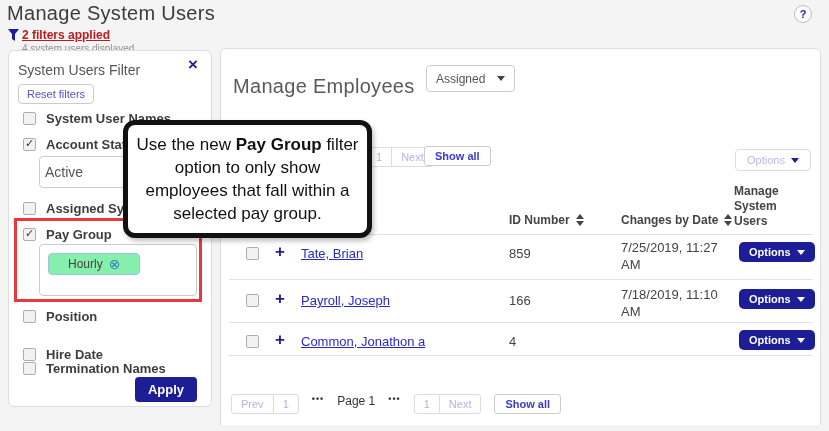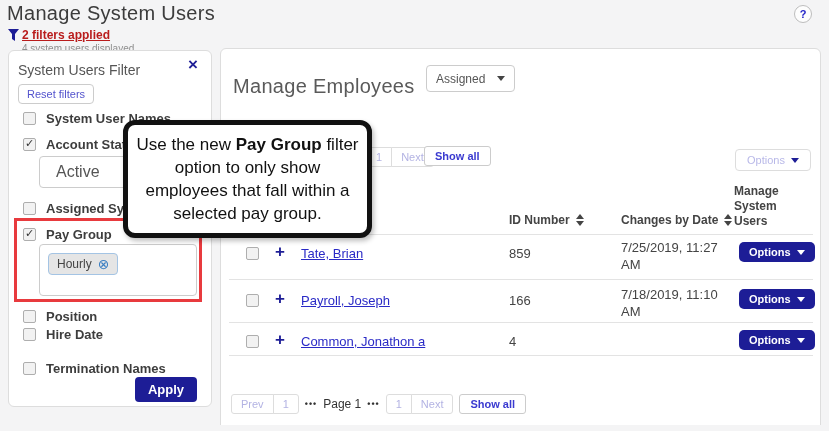--- a/index.html
+++ b/index.html
@@ -24,25 +24,25 @@
   
   .fp-title{position:absolute;left:9px;top:11px;font-size:14px;color:#555}
   .fp-close{position:absolute;right:13px;top:5px;font-size:17px;font-weight:bold;color:#1d1d96;cursor:pointer;line-height:1}
   .reset-btn{position:absolute;left:9px;top:33px;border:1px solid #ccc;border-radius:4px;background:#fff;
     padding:3px 8px;font-size:11px;color:#5353cd;cursor:pointer}
   .cbrow{position:absolute;left:14px;display:flex;align-items:center;gap:10px;cursor:pointer}
   .cb{width:13px;height:13px;border:1px solid #aeaeae;border-radius:2px;background:#f2f2f2;position:relative;flex:none}
   .cb.checked::after{content:"✓";position:absolute;left:1px;top:-2px;font-size:11px;font-weight:bold;color:#333}
   .cblabel{font-size:13px;font-weight:bold;color:#3d3d3d;white-space:nowrap}
   .select-box{position:absolute;left:30px;top:105px;width:157px;height:32px;border:1px solid #ccc;border-radius:4px;
-    background:#fff;font-size:16px;color:#555;line-height:30px;padding-left:16px;cursor:pointer}
+    background:#fff;font-size:14px;color:#555;line-height:30px;padding-left:5px;cursor:pointer}
   .redbox{position:absolute;left:5px;top:167px;width:188px;height:84px;border:3px solid #e83a3e;z-index:3;pointer-events:none}
   .tagbox{position:absolute;left:30px;top:193px;width:158px;height:52px;border:1px solid #ccc;border-radius:4px;background:#fff}
-  .tag{position:absolute;left:8px;top:8px;display:flex;align-items:center;gap:6px;background:#e5e5e5;
-    border:1px solid #a4c4e4;border-radius:4px;padding:3px 8px;font-size:12px;color:#444}
+  .tag{position:absolute;left:8px;top:8px;display:flex;align-items:center;gap:6px;background:#86efac;
+    border:1px solid #a4c4e4;border-radius:4px;padding:3px 19px;font-size:12px;color:#444}
   .tag-x{color:#3a7ec2;font-size:14px;line-height:1;cursor:pointer}
   .apply-btn{position:absolute;right:14px;top:326px;background:#1d1d96;color:#fff;border:none;border-radius:4px;
     padding:5px 13px;font-size:13px;font-weight:bold;cursor:pointer}
 
   
   .me-title{position:absolute;left:12px;top:26px;font-size:20px;font-weight:400;color:#5a5a5a;letter-spacing:.3px}
   .view-dd{position:absolute;left:205px;top:16px;width:89px;height:27px;border:1px solid #ccc;border-radius:4px;
     background:#fff;display:flex;align-items:center;justify-content:space-between;padding:0 9px;
     font-size:12px;color:#555;cursor:pointer}
   .caret{width:0;height:0;border-left:4px solid transparent;border-right:4px solid transparent;border-top:5px solid #444}
@@ -68,21 +68,21 @@
   .divider{position:absolute;left:8px;width:584px;height:1px;background:#e3e3e3}
 
   .row-cb{position:absolute;left:25px;cursor:pointer}
   .plus{position:absolute;left:54px;font-size:17px;font-weight:bold;color:#1d1d96;line-height:1;cursor:pointer}
   .name-link{position:absolute;left:80px;font-size:13px;color:#2a2ac6;text-decoration:underline;cursor:pointer;white-space:nowrap}
   .cell-id{position:absolute;left:288px;font-size:13px;color:#444}
   .cell-date{position:absolute;left:400px;width:112px;font-size:13px;color:#444;line-height:17px}
   .opt-btn{position:absolute;left:518px;display:flex;align-items:center;gap:6px;background:#1d1d96;color:#fff;
     border:none;border-radius:5px;font-size:11px;font-weight:bold;padding:4px 10px;cursor:pointer}
 
-  .bottom-pg{position:absolute;left:10px;top:345px;display:flex;align-items:center;gap:6px}
+  .bottom-pg{position:absolute;left:10px;top:345px;display:flex;gap:13px}
   .bp-group{display:flex}
   .bp-ellipsis{font-size:9px;font-weight:bold;color:#333;letter-spacing:1px}
   .bp-pagelabel{font-size:12px;font-weight:normal;color:#333}
   .bp-showall{border:1px solid #ccc;border-radius:3px;background:#fff;font-size:11px;font-weight:bold;
     color:#3a3ad0;padding:3px 10px;cursor:pointer}
 
   
   .callout{position:absolute;left:123px;top:120px;width:249px;height:118px;background:#fff;border:5px solid #111;
     border-radius:12px;z-index:10;padding:8px 4px;text-align:center;font-size:17px;line-height:23px;color:#111;
     box-shadow:2px 3px 5px rgba(0,0,0,.25)}
@@ -137,21 +137,21 @@
       <span class="tag">
         <span>Hourly</span>
         <span class="tag-x">⊗</span>
       </span>
     </div>
 
     <div class="cbrow" style="top:258px">
       <span class="cb"></span>
       <span class="cblabel">Position</span>
     </div>
-    <div class="cbrow" style="top:276px">
+    <div class="cbrow" style="top:296px">
       <span class="cb"></span>
       <span class="cblabel">Hire Date</span>
     </div>
     <div class="cbrow" style="top:310px">
       <span class="cb"></span>
       <span class="cblabel">Termination Names</span>
     </div>
 
     <button class="apply-btn">Apply</button>
   </div>

